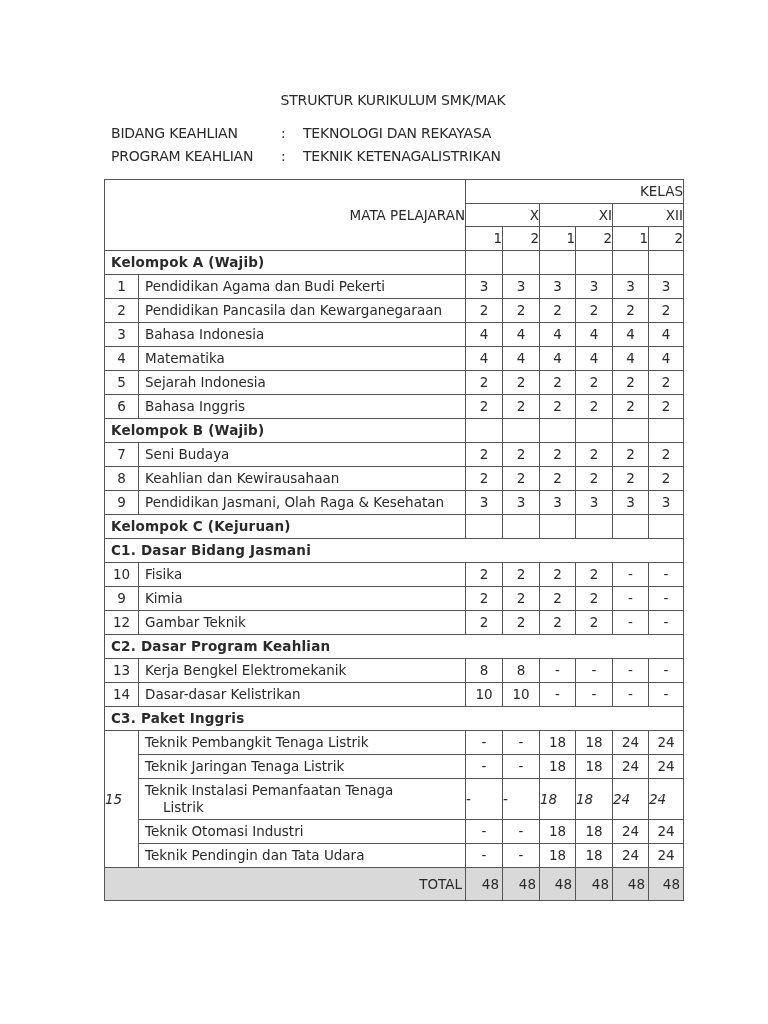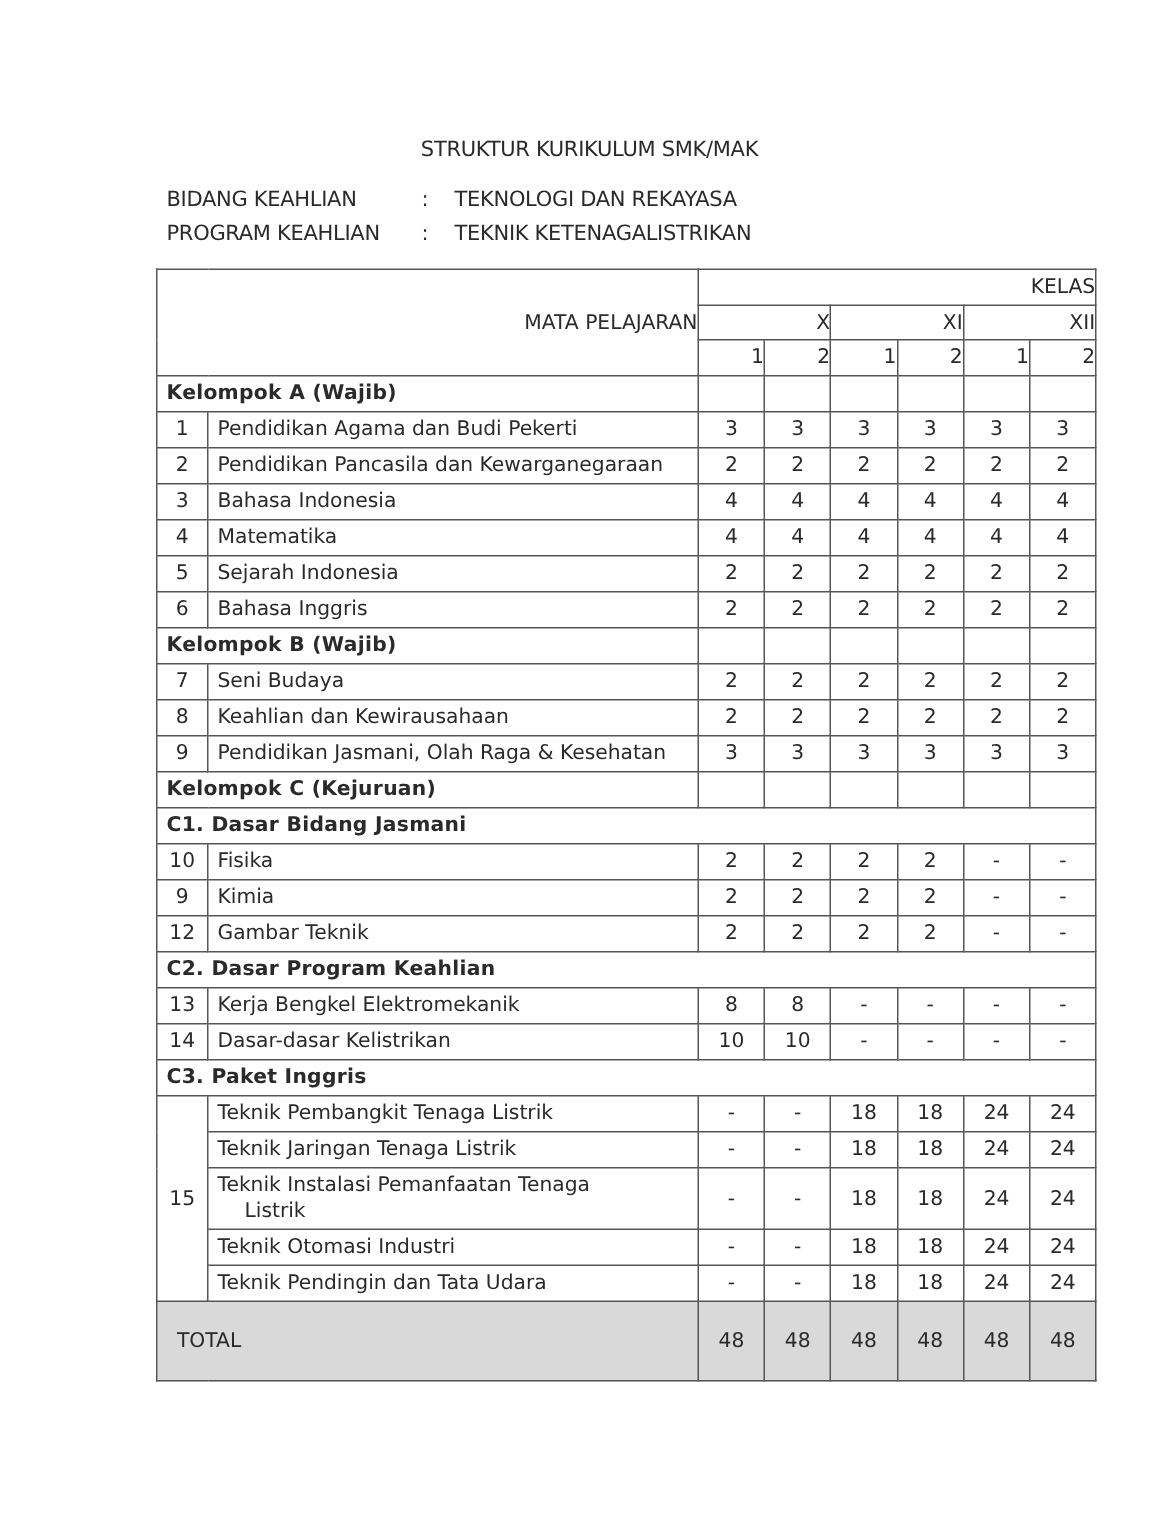--- a/index.html
+++ b/index.html
@@ -11,24 +11,24 @@
   .meta .k { display: inline-block; width: 170px; }
   .meta .c { display: inline-block; width: 22px; }
   .m1 { top: 125px; }
   .m2 { top: 148px; }
   table { position: absolute; top: 179px; left: 104px; border-collapse: collapse;
           table-layout: fixed; font-size: 13.5px; }
   td { border: 1px solid #555; padding: 0; line-height: 17px; }
   td.n { text-align: center; vertical-align: top; padding-top: 3px; }
   td.s { padding: 3px 6px 3px 6px; vertical-align: top; }
   td.v { text-align: center; vertical-align: top; padding-top: 3px; }
-  td.vm { text-align: center; vertical-align: middle; }
+  td.vm { text-align: left; vertical-align: middle; font-style: italic; }
   .grp { font-weight: bold; padding: 3px 6px; letter-spacing: 0.2px; margin-left: 20px; }
   .hdr { text-align: right; vertical-align: middle; }
-  .total td { background: #d9d9d9; height: 26px; vertical-align: middle; text-align: left; padding: 13px; }
+  .total td { background: #d9d9d9; height: 26px; vertical-align: middle; text-align: right; padding: 3px; }
   .indent { padding-left: 18px; }
 </style>
 </head>
 <body>
 
 <div class="title">STRUKTUR KURIKULUM SMK/MAK</div>
 <div class="meta m1">
   <span class="k">BIDANG KEAHLIAN</span><span class="c">:</span><span>TEKNOLOGI DAN REKAYASA</span>
 </div>
 <div class="meta m2">

